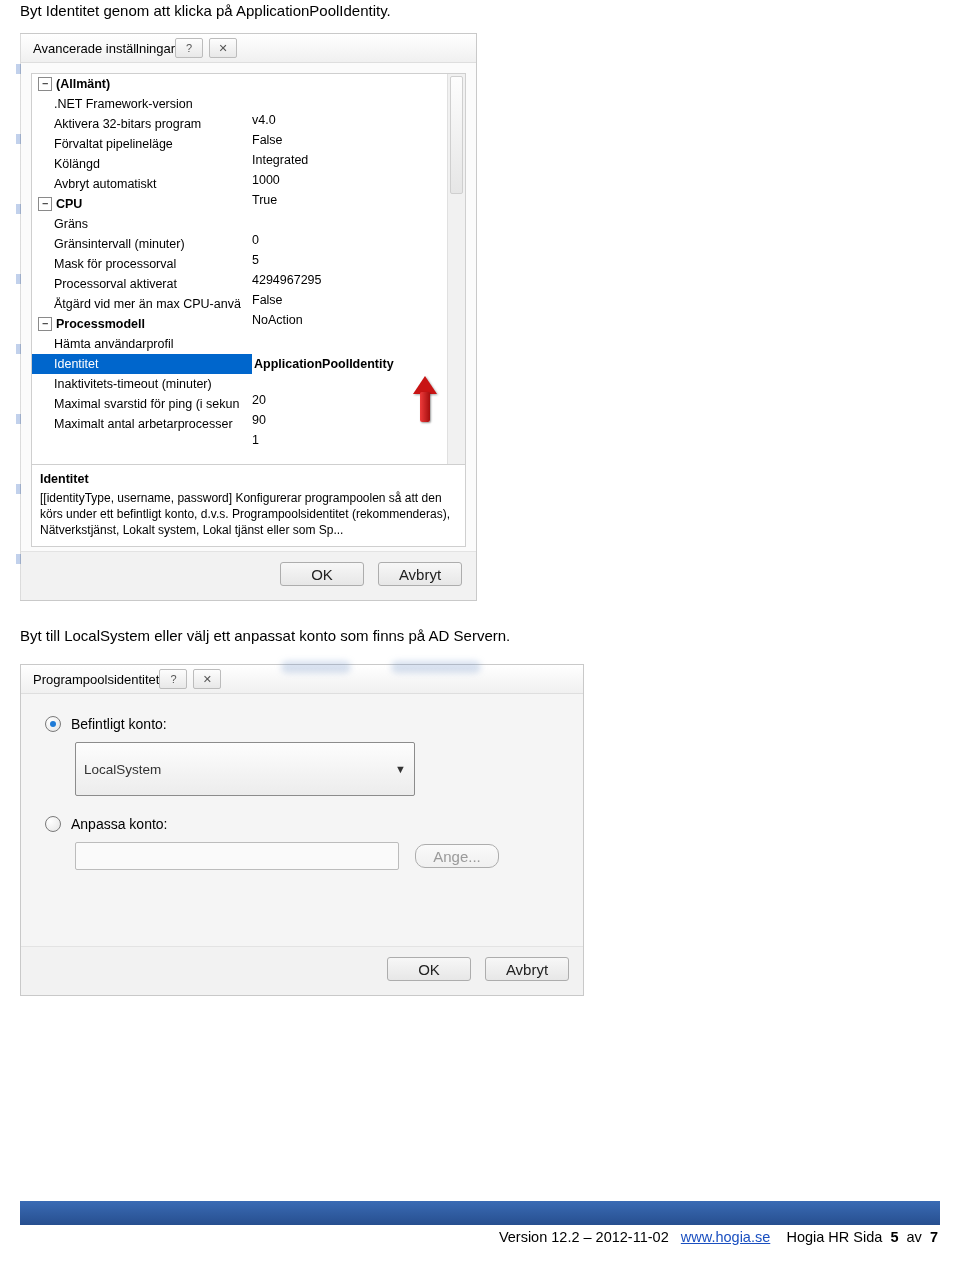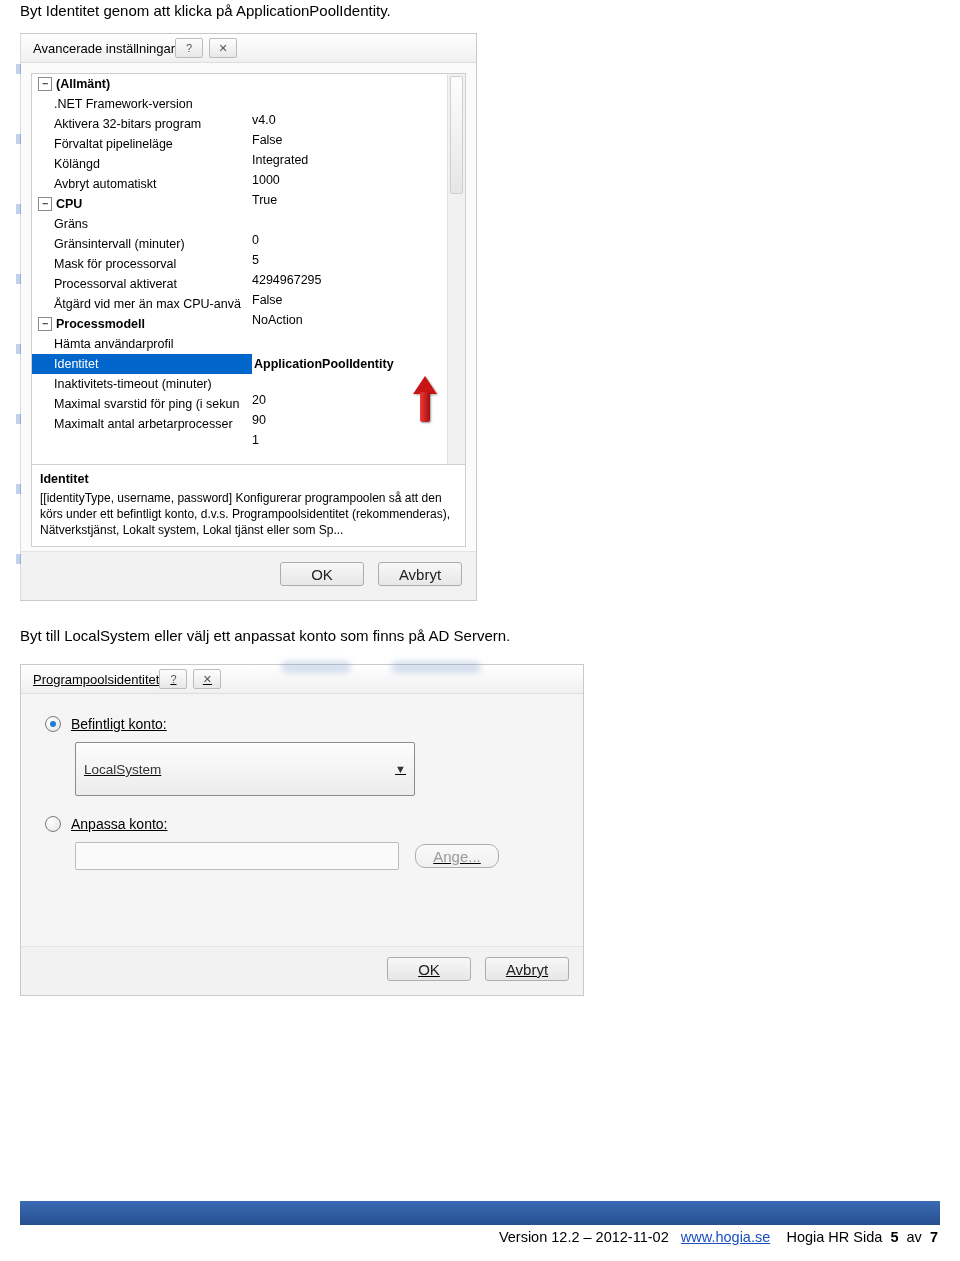--- a/index.html
+++ b/index.html
@@ -28,21 +28,21 @@
   .doc-text{font-size:15px;padding:0 0 14px 0;}
 
   
   .dialog{
     border:1px solid #c9c9c9;
     background:#f3f3f3;
     box-shadow:0 0 0 1px #e9e9e9 inset;
     position:relative;
   }
   .d1{width:455px;}
-  .d2{width:562px;margin-top:6px;text-decoration:underline;}
+  .d2{width:562px;margin-top:6px;}
   .d1-stripes{
     position:absolute;left:-5px;top:0;bottom:0;width:5px;
     background:repeating-linear-gradient(#ffffff 0,#ffffff 30px,#4f7bc8 30px,#4f7bc8 40px,#ffffff 40px,#ffffff 70px);
     opacity:.35;
   }
   .titlebar{
     display:flex;align-items:center;
     padding:4px 4px 4px 12px;
     background:linear-gradient(#ffffff,#f0f0f0);
     border-bottom:1px solid #dedede;

